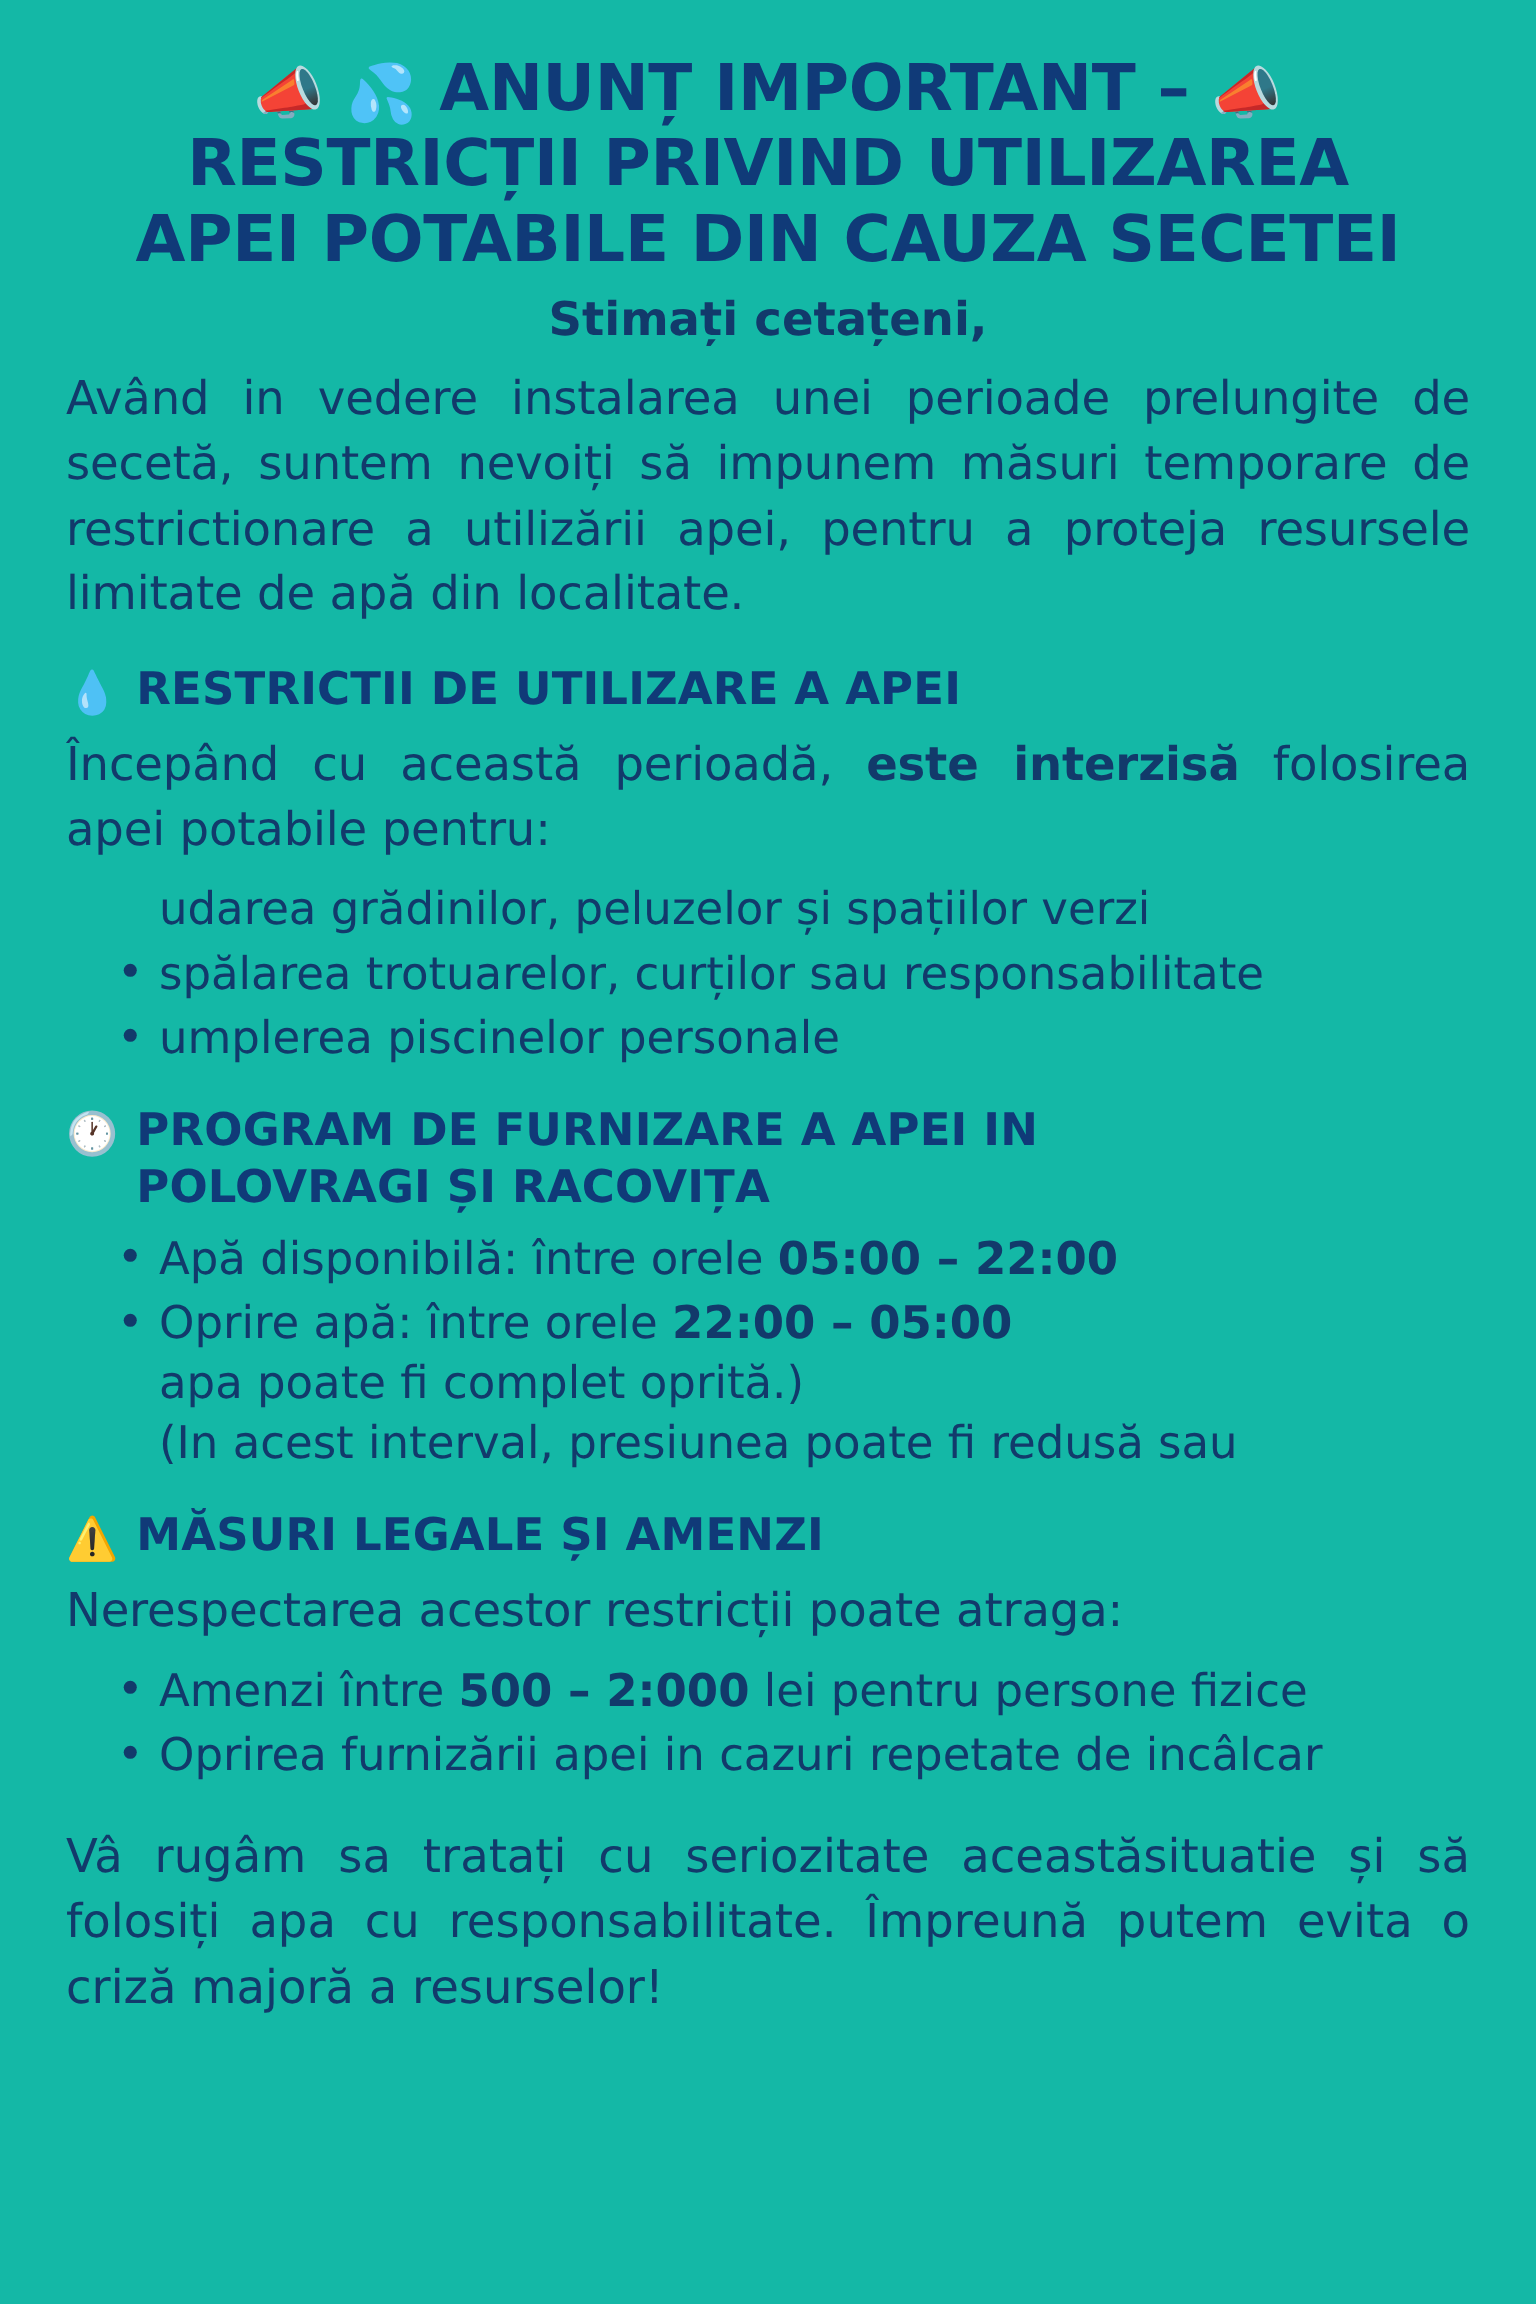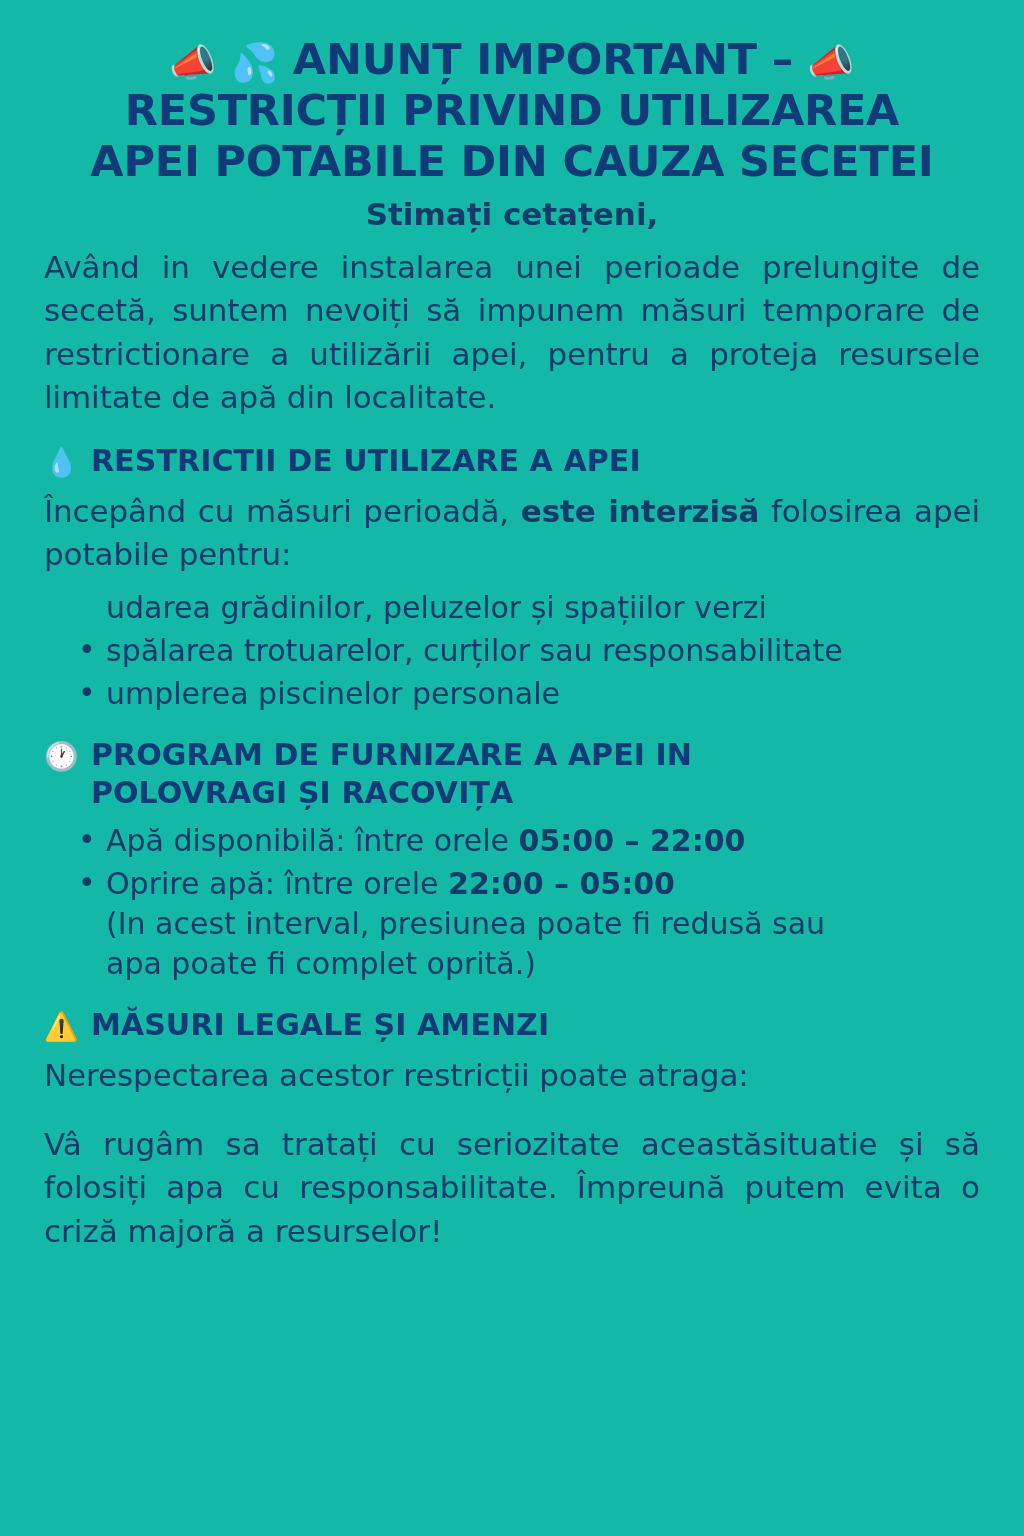--- a/index.html
+++ b/index.html
@@ -118,47 +118,55 @@
 
   <div class="subtitle">Stimați cetațeni,</div>
 
   <p class="body">Având in vedere instalarea unei perioade prelungite de secetă, suntem nevoiți să impunem măsuri temporare de restrictionare a utilizării apei, pentru a proteja resursele limitate de apă din localitate.</p>
 
   <div class="section-head">
     <span class="ico">💧</span>
     <span class="htxt">RESTRICTII DE UTILIZARE A APEI</span>
   </div>
   <p class="body">
-    <span>Începând cu măsuri perioadă, </span><b>este interzisă</b><span> folosirea apei potabile pentru:</span>
+    <span>Începând cu această perioadă, </span><b>este interzisă</b><span> folosirea apei potabile pentru:</span>
   </p>
   <ul class="list">
     <li><span>udarea grădinilor, peluzelor și spațiilor verzi</span></li>
     <li class="bulleted"><span>spălarea trotuarelor, curților sau responsabilitate</span></li>
     <li class="bulleted"><span>umplerea piscinelor personale</span></li>
   </ul>
 
   <div class="section-head">
     <span class="ico">🕐</span>
     <span class="htxt">
       <span>PROGRAM DE FURNIZARE A APEI IN</span><br>
       <span>POLOVRAGI ȘI RACOVIȚA</span>
     </span>
   </div>
   <ul class="list">
     <li class="bulleted">
       <span>Apă disponibilă: între orele </span><b>05:00 – 22:00</b>
     </li>
     <li class="bulleted">
       <span>Oprire apă: între orele </span><b>22:00 – 05:00</b>
+      <span class="sub">apa poate fi complet oprită.)</span>
       <span class="sub">(In acest interval, presiunea poate fi redusă sau</span>
-      <span class="sub">apa poate fi complet oprită.)</span>
     </li>
   </ul>
 
   <div class="section-head">
     <span class="ico">⚠️</span>
     <span class="htxt">MĂSURI LEGALE ȘI AMENZI</span>
   </div>
   <p class="body tight">Nerespectarea acestor restricții poate atraga:</p>
+  <ul class="list">
+    <li class="bulleted">
+      <span>Amenzi între </span><b>500 – 2:000</b><span> lei pentru persone fizice</span>
+    </li>
+    <li class="bulleted">
+      <span>Oprirea furnizării apei in cazuri repetate de incâlcar</span>
+    </li>
+  </ul>
 
   <p class="closing">Vâ rugâm sa tratați cu seriozitate aceastăsituatie și să folosiți apa cu responsabilitate. Împreună putem evita o criză majoră a resurselor!</p>
 
 </div>
 
 </body></html>

